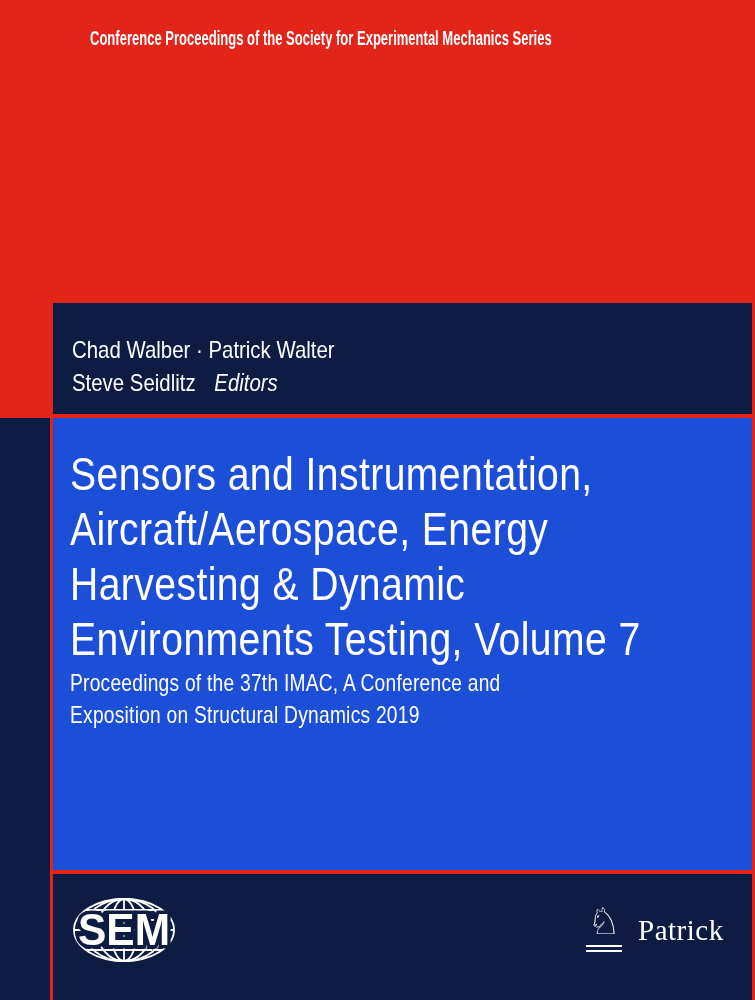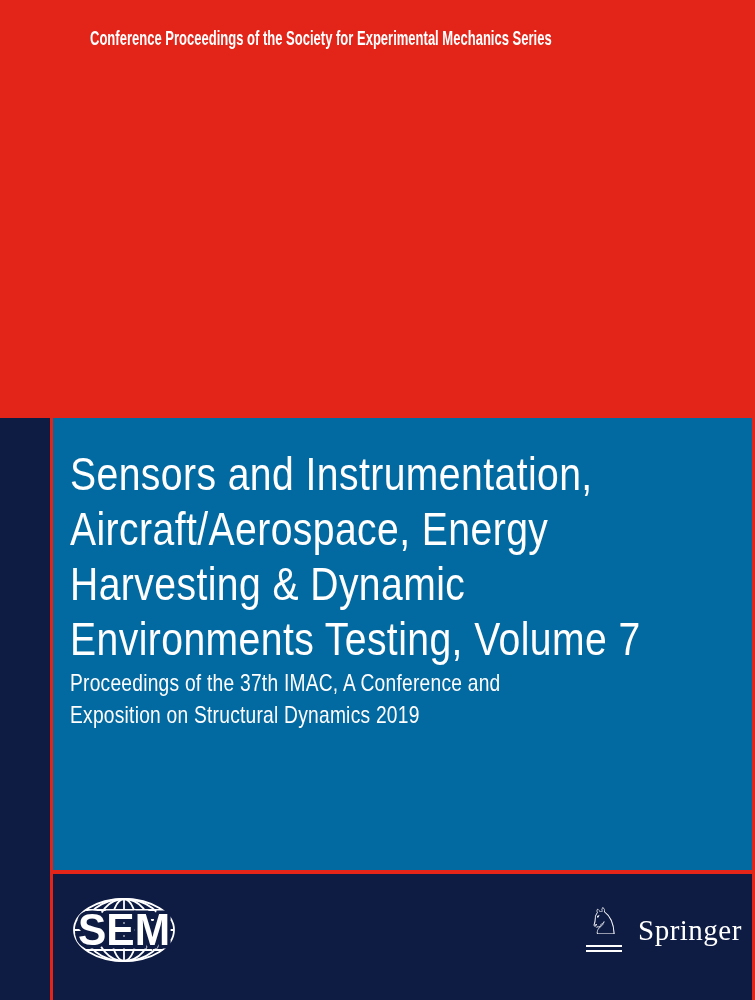--- a/index.html
+++ b/index.html
@@ -62,21 +62,21 @@
     margin-left: 22px;
   }
 
   
   .title-panel {
     position: absolute;
     left: 53px;
     top: 418px;
     width: 699px;
     height: 452px;
-    background: #0369a1;
+    background: #1d4ed8;
     color: #ffffff;
     padding: 29px 0 0 17px;
   }
   .title-line {
     font-size: 46px;
     font-weight: 400;
     line-height: 55px;
     white-space: nowrap;
     transform: scaleX(0.85);
     transform-origin: 0 0;
@@ -147,20 +147,26 @@
 </style>
 </head>
 <body>
 
 <div class="cover">
 
   <div class="series-banner">Conference Proceedings of the Society for Experimental Mechanics Series</div>
 
   <div class="left-strip"></div>
 
+  <div class="editors-panel">
+    <div class="editors-line">Chad Walber · Patrick Walter</div>
+    <div class="editors-line">
+      <span>Steve Seidlitz</span><span class="editors-role">Editors</span>
+    </div>
+  </div>
 
   <div class="title-panel">
     <h1 style="font-weight:400;">
       <div class="title-line">Sensors and Instrumentation,</div>
       <div class="title-line">Aircraft/Aerospace, Energy</div>
       <div class="title-line">Harvesting &amp; Dynamic</div>
       <div class="title-line">Environments Testing, Volume 7</div>
     </h1>
     <div class="subtitle">
       <div class="subtitle-line">Proceedings of the 37th IMAC, A Conference and</div>
@@ -185,18 +191,18 @@
       </g>
       <text x="52" y="48" text-anchor="middle" textLength="92" lengthAdjust="spacingAndGlyphs" font-family="Liberation Sans, sans-serif" font-size="44" font-weight="700" fill="#ffffff" stroke="#0e1c44" stroke-width="7" paint-order="stroke">SEM</text>
     </svg>
 
     <div class="springer-logo">
       <div class="knight-block">
         <span class="knight-glyph">♘</span>
         <div class="knight-underline"></div>
         <div class="knight-underline"></div>
       </div>
-      <span class="springer-text">Springer</span>
+      <span class="springer-text">Patrick</span>
     </div>
 
   </div>
 
 </div>
 
 </body></html>

